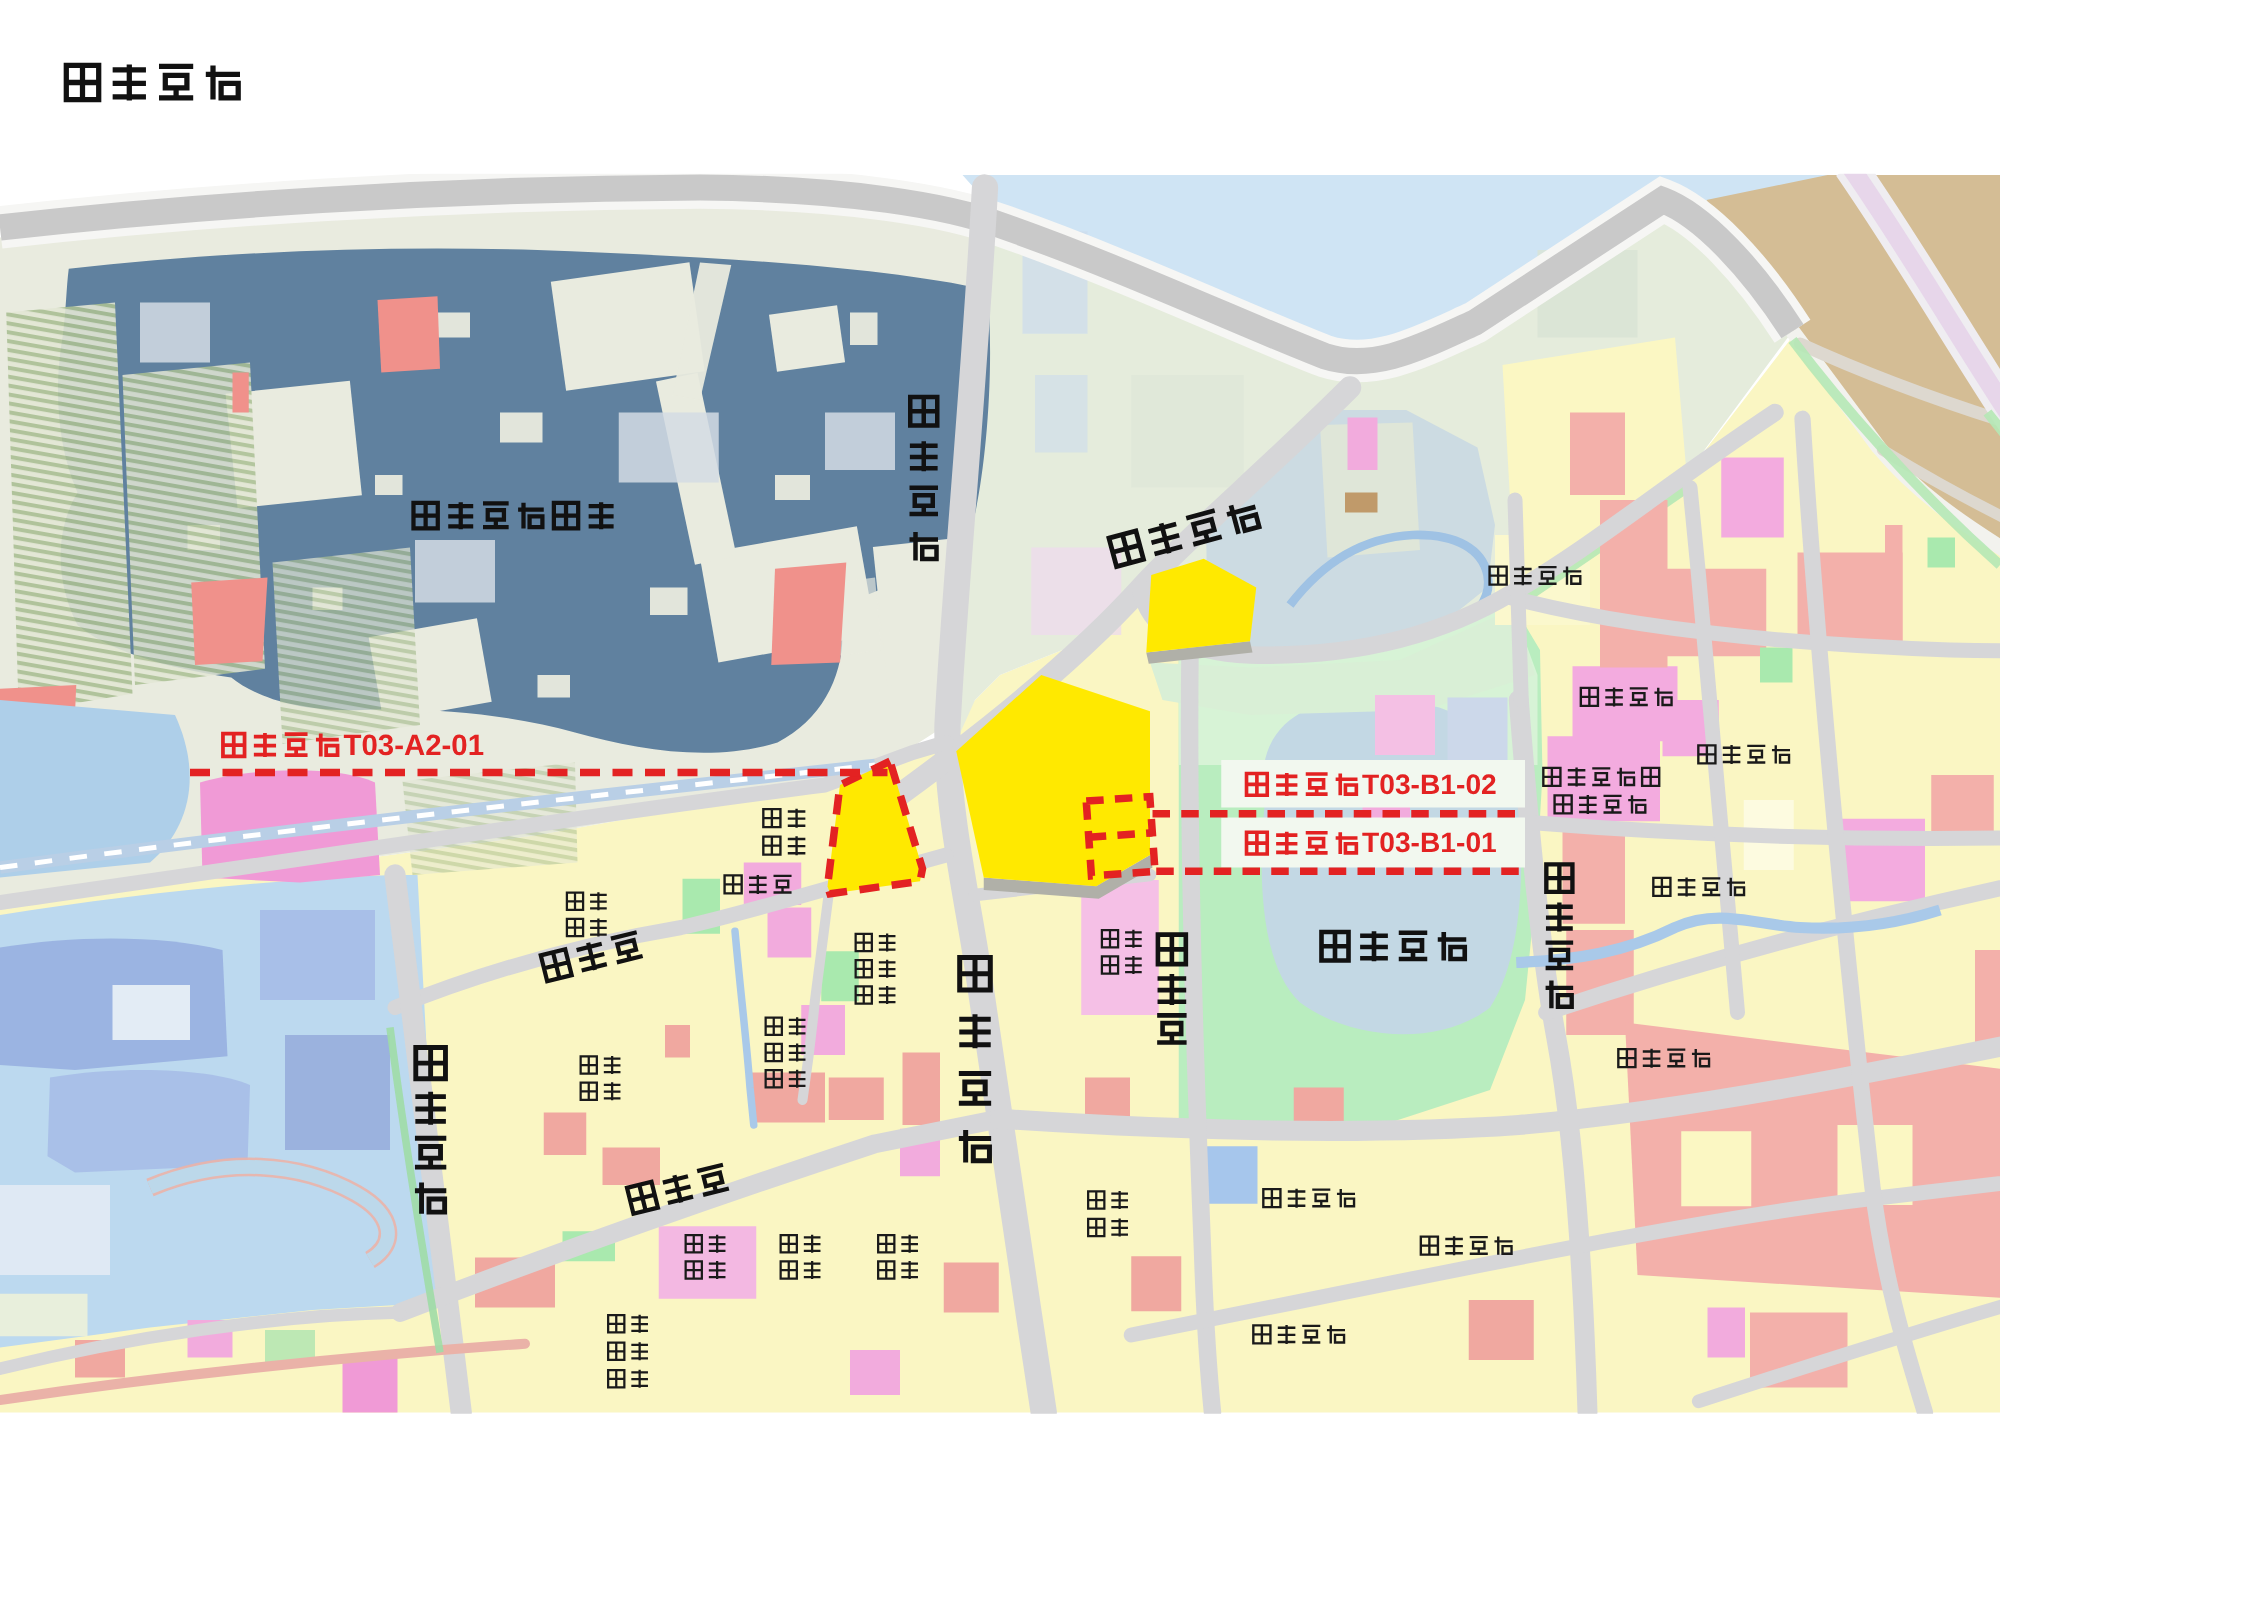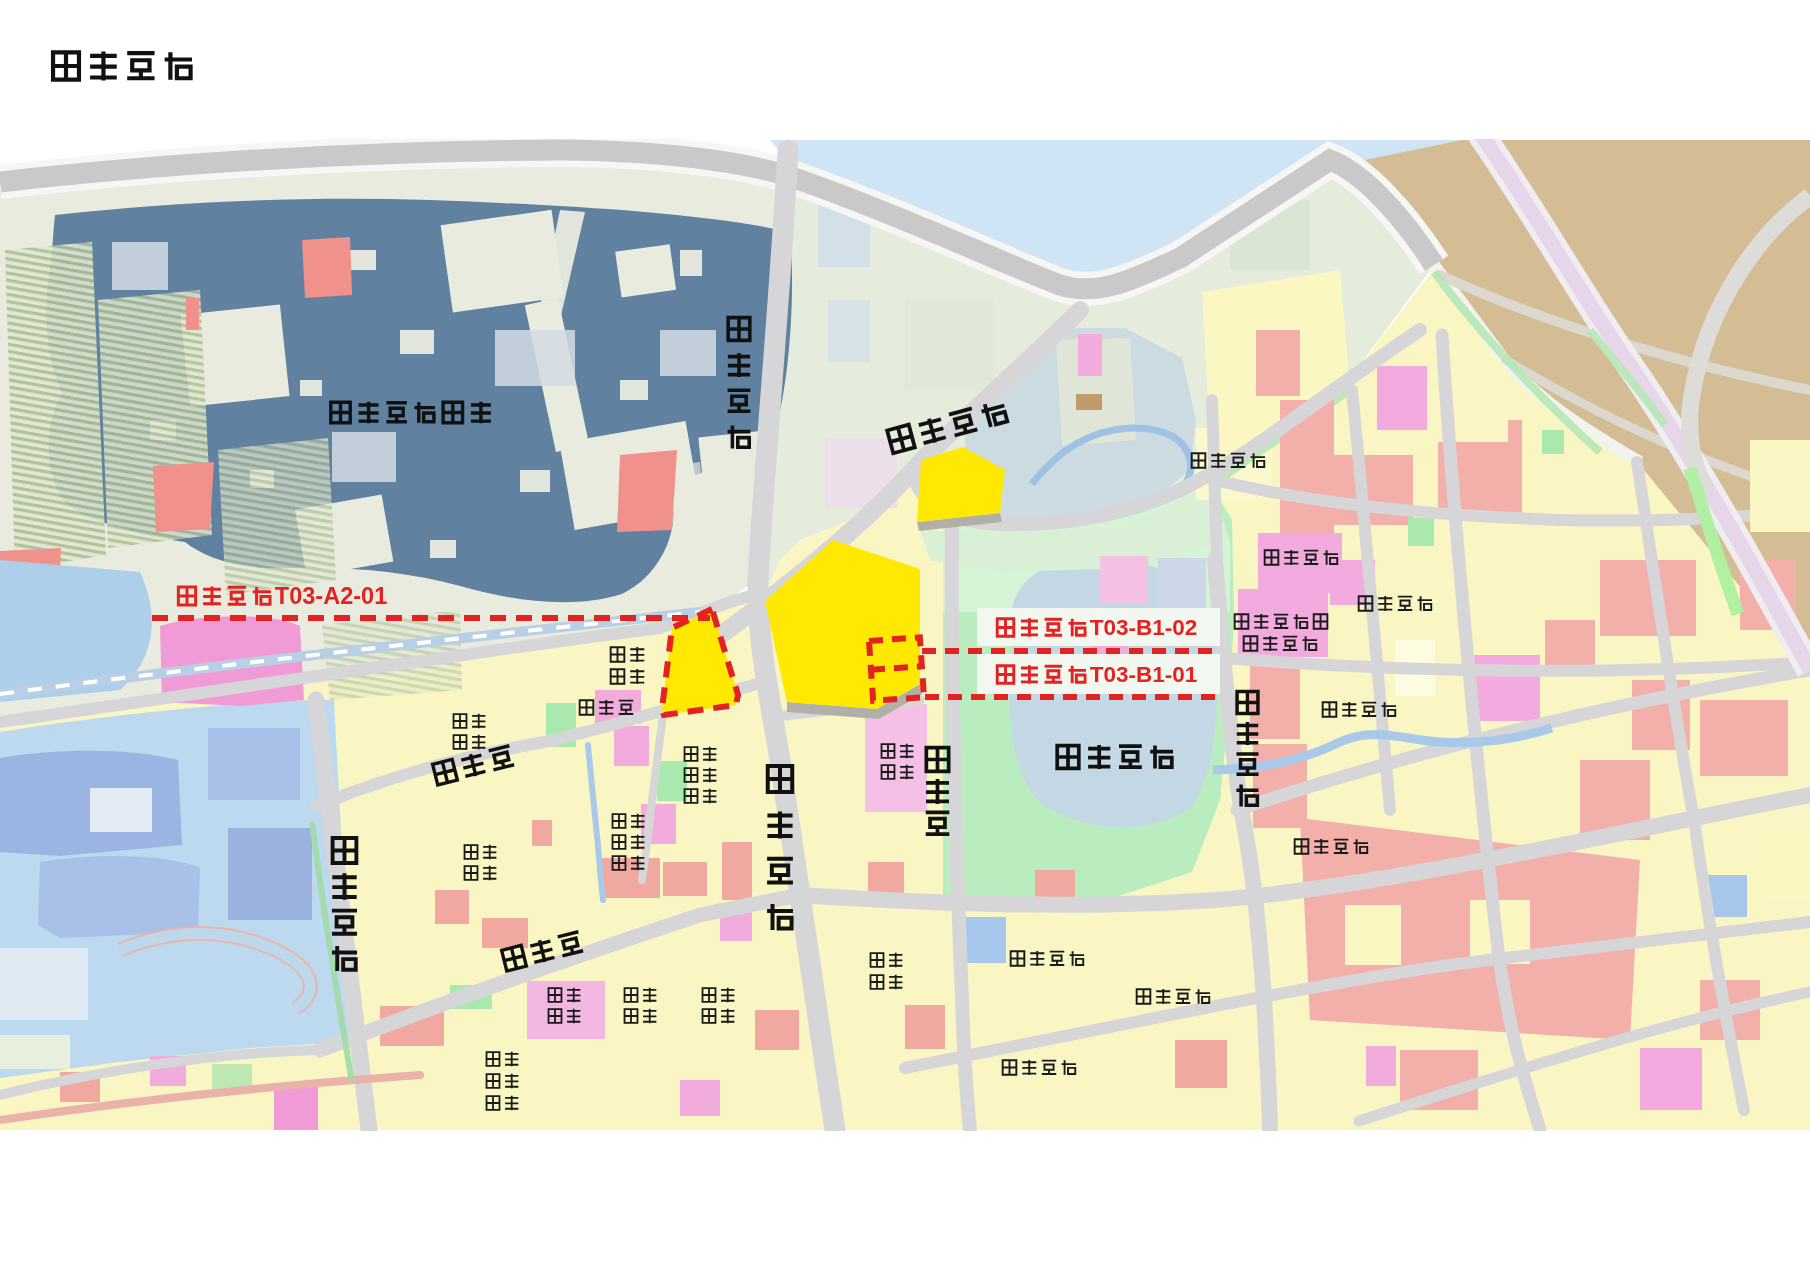--- a/index.html
+++ b/index.html
@@ -1,15 +1,15 @@
 <!DOCTYPE html>
 <html><head><meta charset="utf-8">
 <style>
 html,body{margin:0;padding:0;background:#ffffff;}
-#page{width:1810px;height:1280px;position:relative;background:#ffffff;overflow:hidden;}
+#page{width:1600px;height:1280px;position:relative;background:#ffffff;overflow:hidden;}
 </style></head><body>
 <div id="page">
 <svg width="1810" height="1280" viewBox="0 0 1810 1280">
 <defs>
 <symbol id="k0" viewBox="0 0 100 100" overflow="visible">
           <path d="M14,12 H86 V88 H14 Z M14,50 H86 M50,12 V88" fill="none"></path>
         </symbol>
 <symbol id="k1" viewBox="0 0 100 100" overflow="visible">
           <path d="M13,22 H87 M13,52 H87 M13,82 H87 M50,10 V90" fill="none"></path>
         </symbol>

